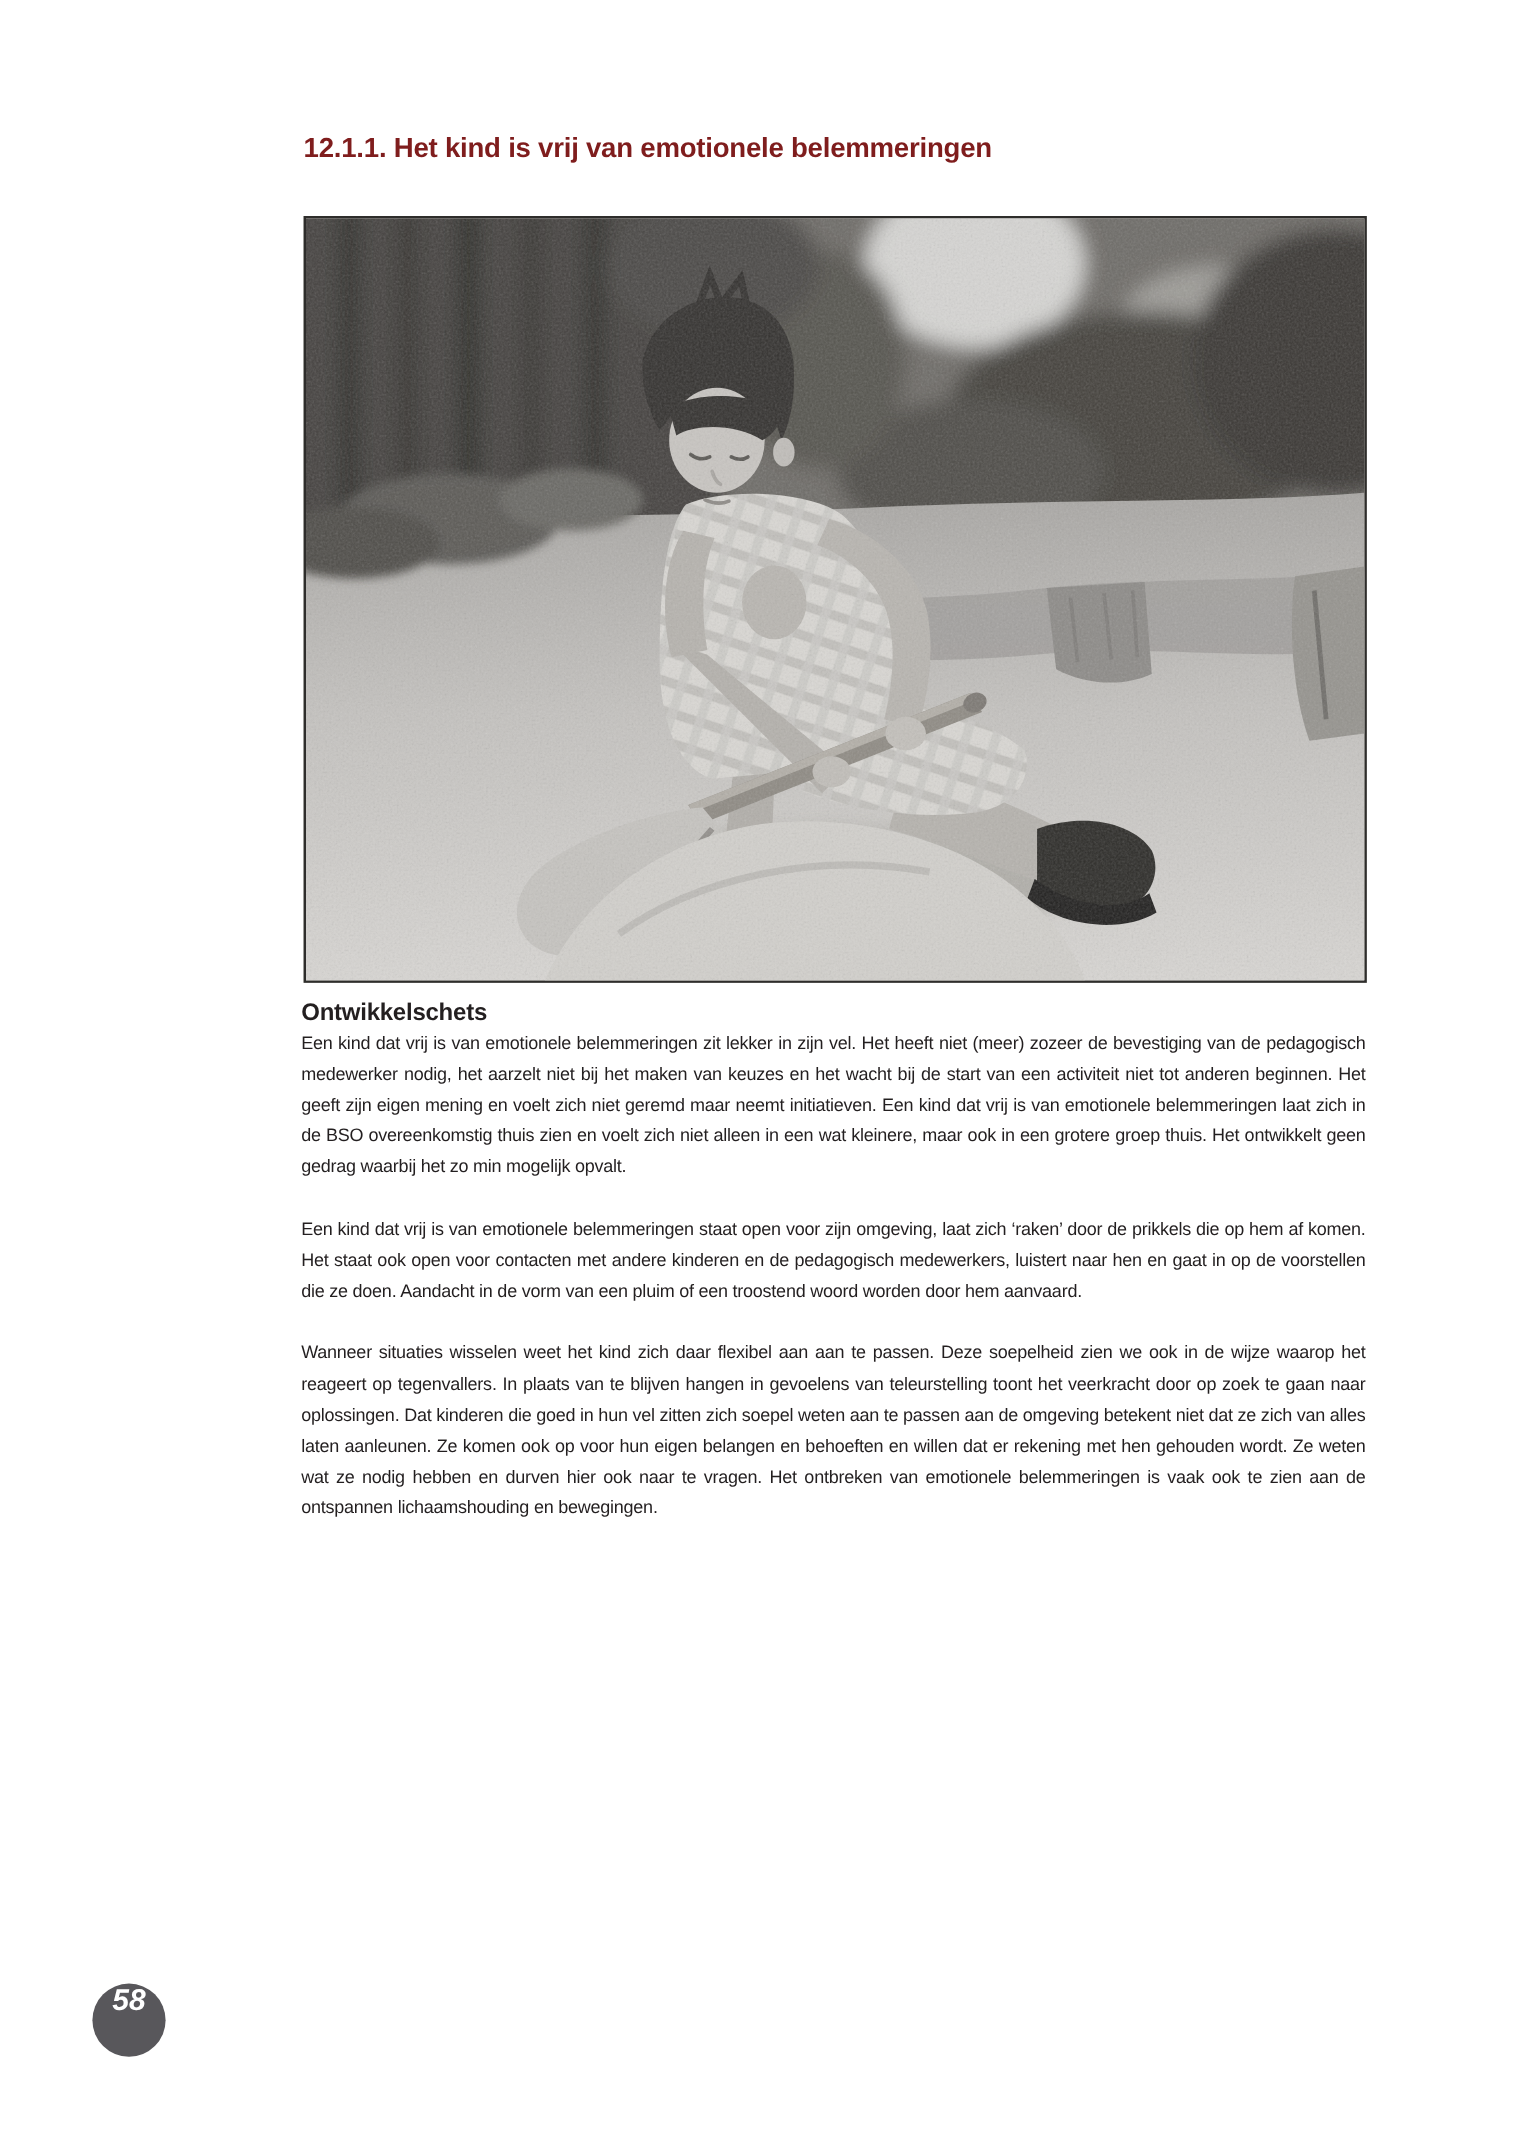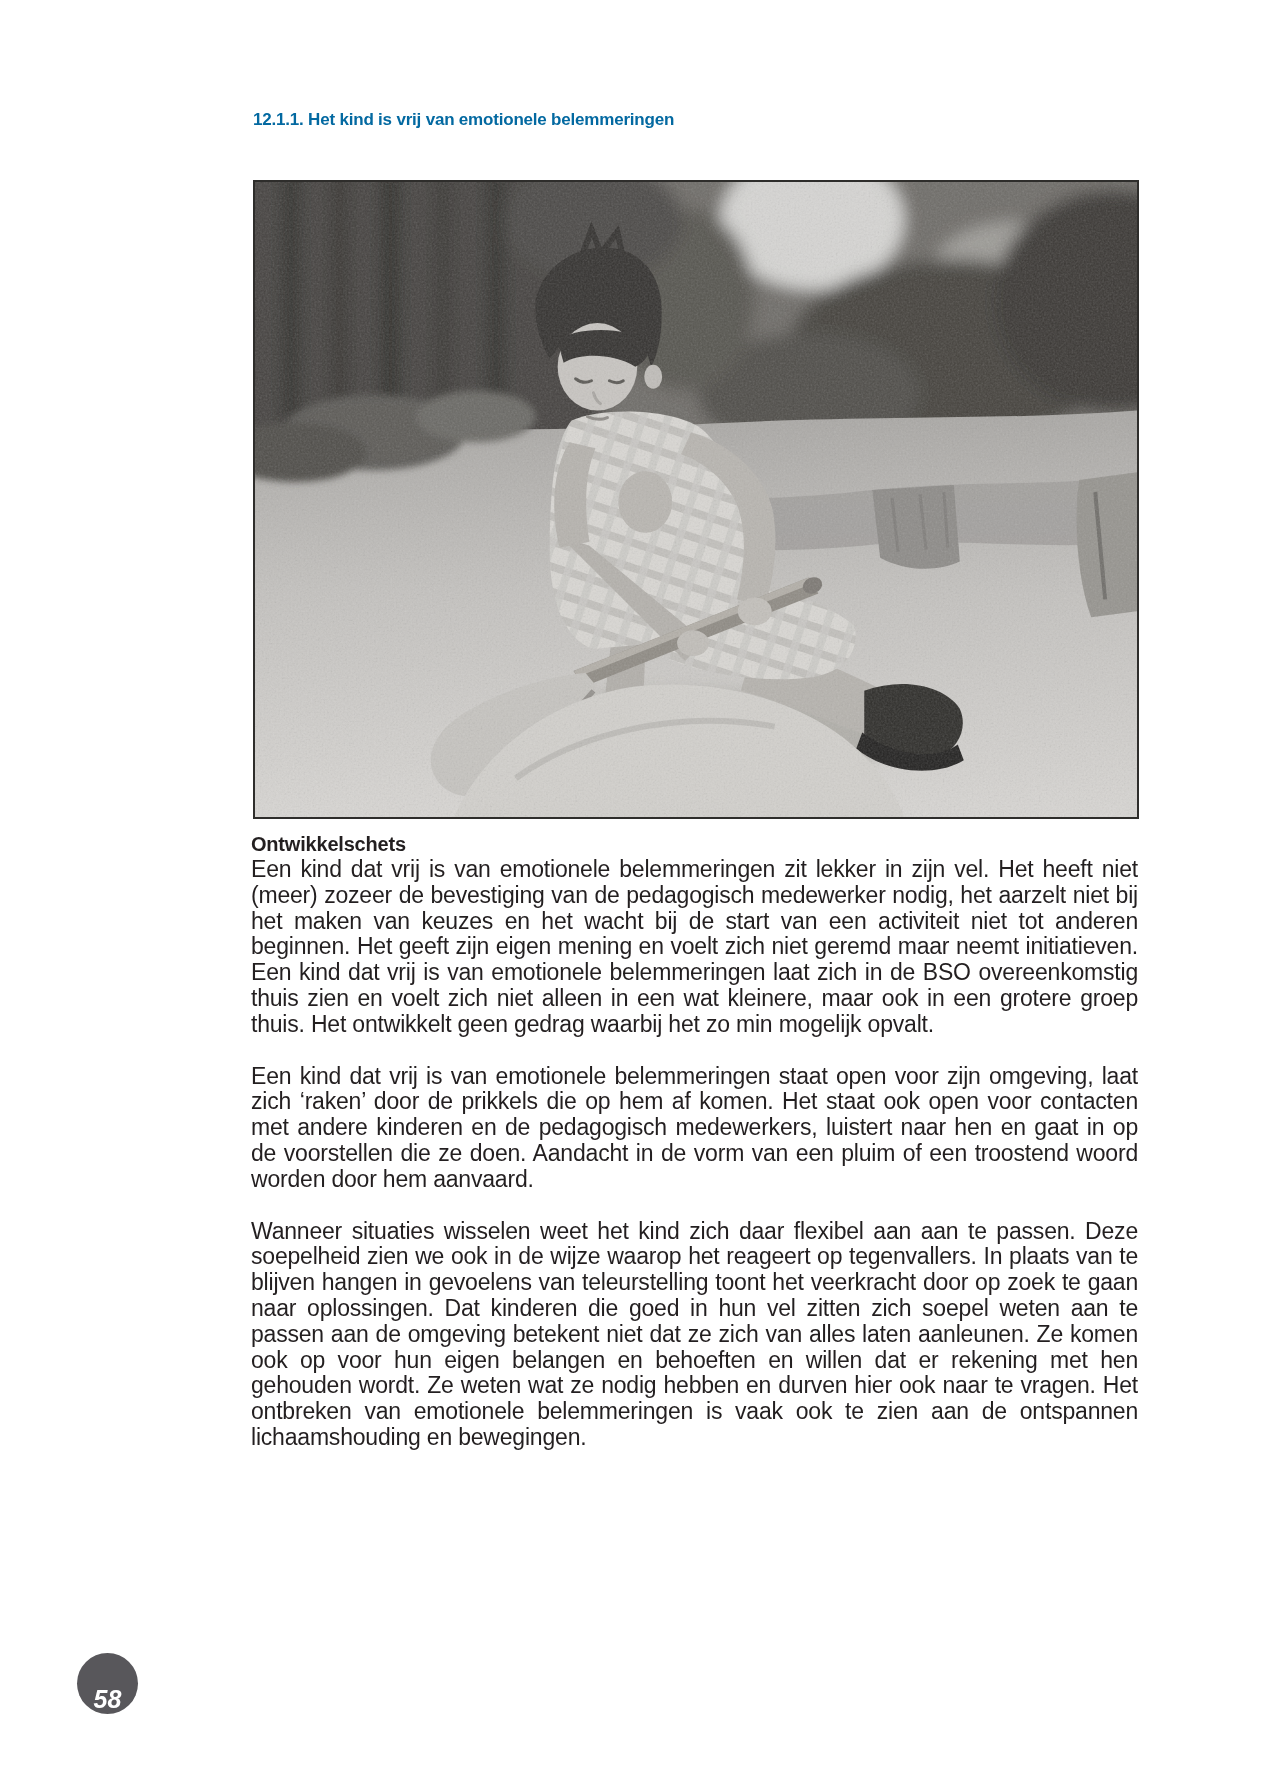--- a/index.html
+++ b/index.html
@@ -11,24 +11,24 @@
     font-family: "Liberation Sans", sans-serif;
     color: #231f20;
     overflow: hidden;
   }
   .title {
     position: absolute;
     left: 253px;
     top: 110px;
     width: 900px;
     margin: 0;
-    font-size: 17px;
+    font-size: 23px;
     font-weight: 700;
     letter-spacing: -0.2px;
-    color: #0369a1;
+    color: #7f1d1d;
   }
   .photo {
     position: absolute;
     left: 253px;
     top: 180px;
     width: 886px;
     height: 639px;
     margin: 0;
     border: 2px solid #2e2d2b;
     box-sizing: border-box;
@@ -43,37 +43,37 @@
   }
   .content h2 {
     margin: 0;
     font-size: 20px;
     font-weight: 700;
     line-height: 26px;
     letter-spacing: -0.2px;
   }
   .content p {
     margin: 0;
-    font-size: 23px;
+    font-size: 15px;
     line-height: 25.8px;
     letter-spacing: -0.2px;
     text-align: justify;
   }
   .content p + p { margin-top: 26px; }
   .page-number {
     position: absolute;
     left: 77px;
     top: 1653px;
     width: 61px;
     height: 61px;
     border-radius: 50%;
     background: #58575b;
     color: #ffffff;
     display: flex;
-    align-items: flex-end;
+    align-items: flex-start;
     justify-content: center;
     font-size: 25px;
     font-weight: 700;
     font-style: italic;
   }
 </style>
 </head>
 <body>
 
 <div class="page">

